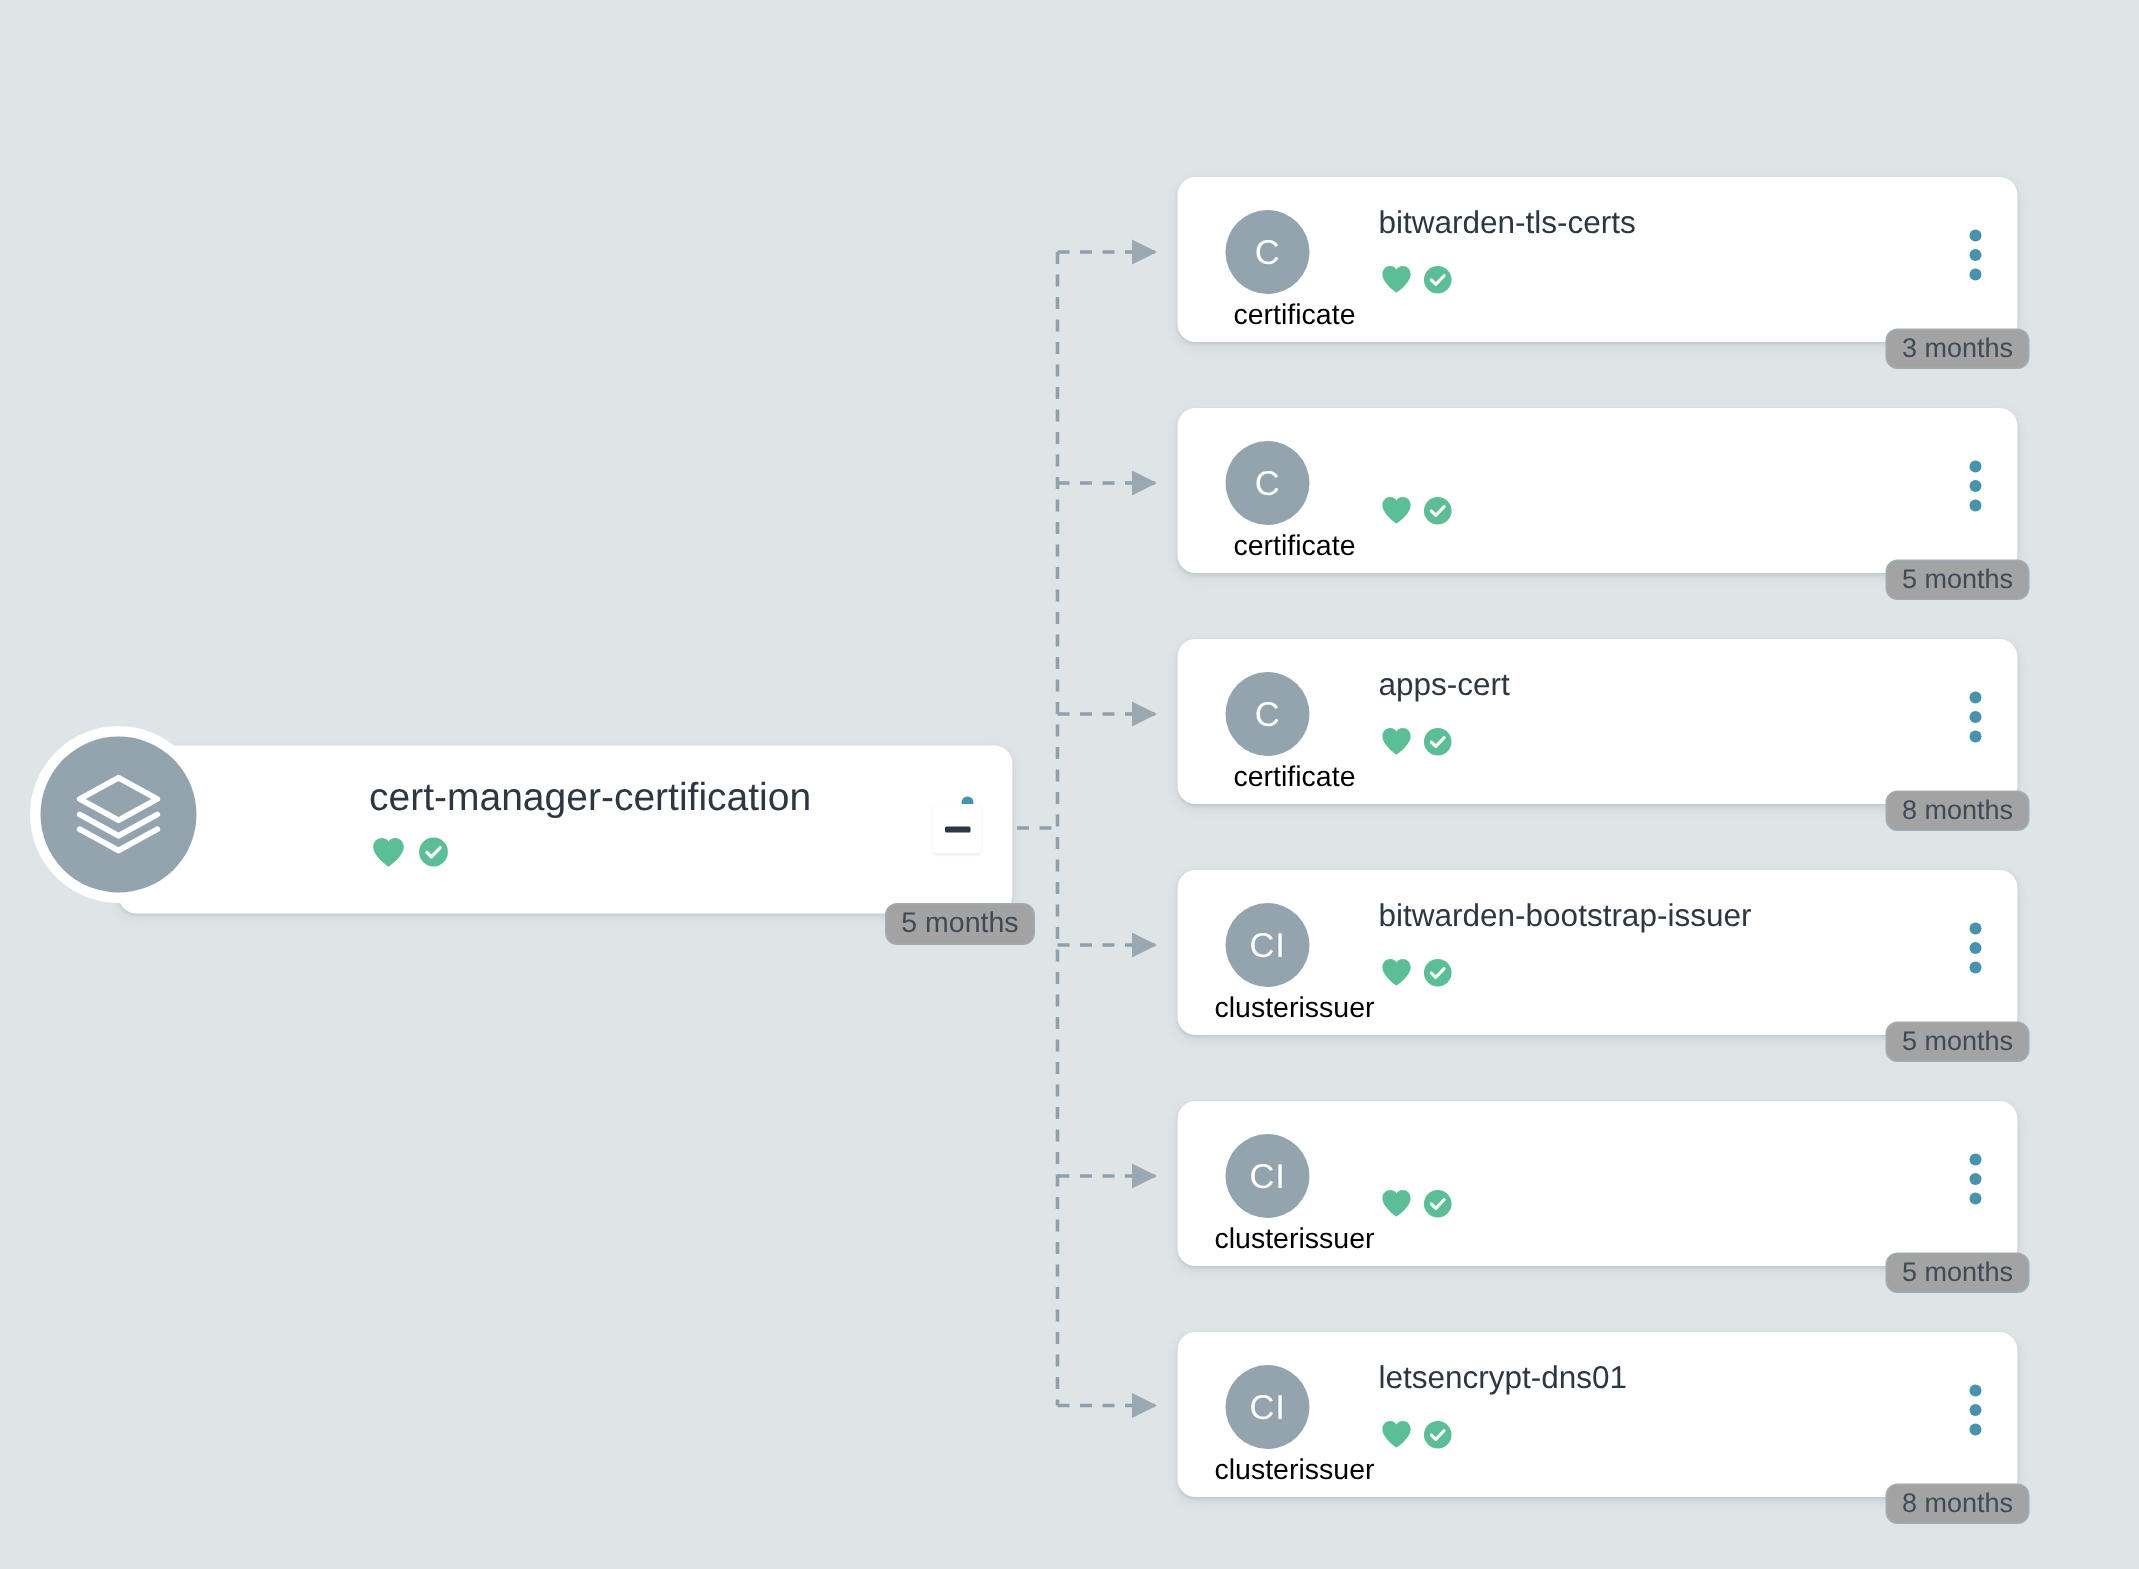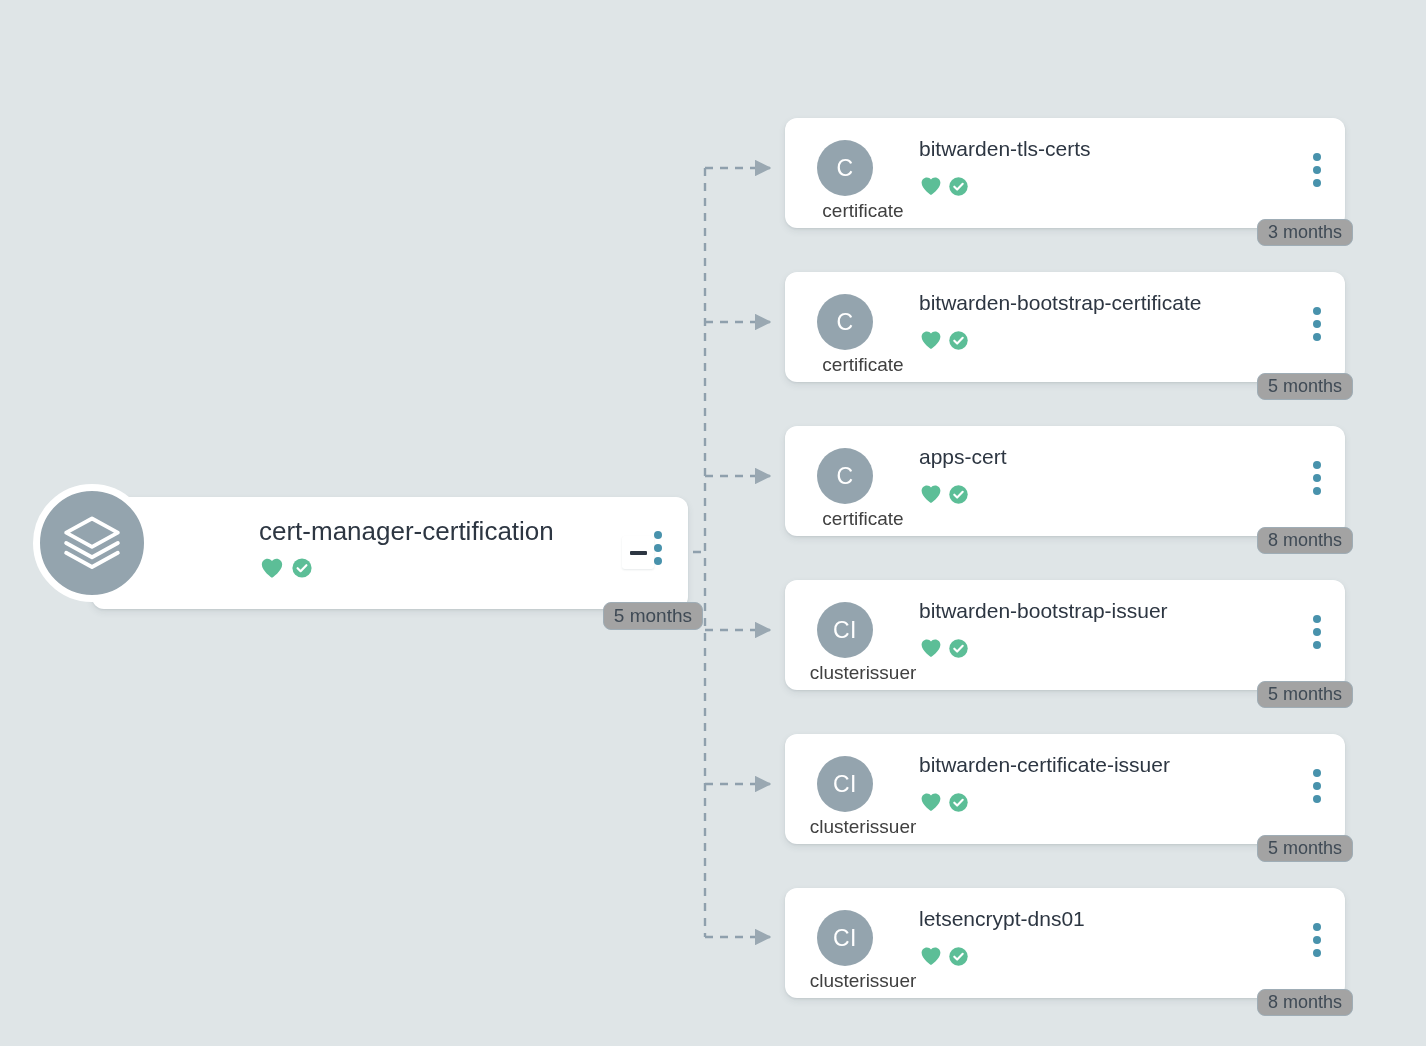--- a/index.html
+++ b/index.html
@@ -48,21 +48,21 @@
     color: #ffffff;
     display: flex;
     align-items: center;
     justify-content: center;
     font-weight: 400;
     letter-spacing: 0.5px;
     box-sizing: border-box;
   }
   .kind-label {
     position: absolute;
-    color: #404040;
+    color: #000000;
     white-space: nowrap;
     text-align: center;
   }
   .node-title {
     position: absolute;
     color: #2d3642;
     white-space: nowrap;
   }
   .status-row {
     position: absolute;
@@ -203,21 +203,21 @@
     <path d="M705,168 L705,937" stroke="#8fa0ad" stroke-width="2.4" stroke-dasharray="8 7" fill="none"></path>
 
     <path d="M705,168 L770,168" stroke="#8fa0ad" stroke-width="2.4" stroke-dasharray="8 7" fill="none" marker-end="url(#arrowhead)"></path>
     <path d="M705,322 L770,322" stroke="#8fa0ad" stroke-width="2.4" stroke-dasharray="8 7" fill="none" marker-end="url(#arrowhead)"></path>
     <path d="M705,476 L770,476" stroke="#8fa0ad" stroke-width="2.4" stroke-dasharray="8 7" fill="none" marker-end="url(#arrowhead)"></path>
     <path d="M705,630 L770,630" stroke="#8fa0ad" stroke-width="2.4" stroke-dasharray="8 7" fill="none" marker-end="url(#arrowhead)"></path>
     <path d="M705,784 L770,784" stroke="#8fa0ad" stroke-width="2.4" stroke-dasharray="8 7" fill="none" marker-end="url(#arrowhead)"></path>
     <path d="M705,937 L770,937" stroke="#8fa0ad" stroke-width="2.4" stroke-dasharray="8 7" fill="none" marker-end="url(#arrowhead)"></path>
   </svg>
 
-  <div class="node root-node" style="left:92px; top:497px;text-align:right;">
+  <div class="node root-node" style="left:79px; top:497px;text-align:right;">
     <div class="node-inner">
 
       <div class="avatar">
         <svg width="62" height="62" viewBox="0 0 24 24" fill="none" stroke="#ffffff" stroke-width="1.5" stroke-linecap="round" stroke-linejoin="round">
           <polygon points="12,2.5 22,8 12,13.5 2,8"></polygon>
           <polyline points="2,12 12,17.5 22,12"></polyline>
           <polyline points="2,15.8 12,21.3 22,15.8"></polyline>
         </svg>
       </div>
 
@@ -275,21 +275,20 @@
           <span></span>
       </div>
       <div class="age-badge">3 months</div>
     </div>
   </div>
 
   <div class="node child-node" style="left:785px; top:272px;">
     <div class="node-inner">
       <div class="avatar">C</div>
       <div class="kind-label">certificate</div>
-      <div class="node-title">bitwarden-bootstrap-certificate</div>
       <div class="status-row">
         <span class="heart-icon">
           <svg width="24" height="24" viewBox="0 0 24 24">
             <path fill="#5cbe97" d="M12 21.1 C12 21.1 2.6 14.9 2.6 8.8 C2.6 5.7 5 3.4 7.9 3.4 C9.7 3.4 11.2 4.3 12 5.6 C12.8 4.3 14.3 3.4 16.1 3.4 C19 3.4 21.4 5.7 21.4 8.8 C21.4 14.9 12 21.1 12 21.1 Z"></path>
           </svg>
         </span>
         <span class="check-icon">
           <svg width="23" height="23" viewBox="0 0 24 24">
             <circle cx="12" cy="12" r="9.6" fill="#5cbe97"></circle>
             <path d="M7.6 12.2 L10.6 15.2 L16.4 9.2" stroke="#ffffff" stroke-width="2.2" fill="none" stroke-linecap="round" stroke-linejoin="round"></path>
@@ -356,21 +355,20 @@
           <span></span>
       </div>
       <div class="age-badge">5 months</div>
     </div>
   </div>
 
   <div class="node child-node" style="left:785px; top:734px;">
     <div class="node-inner">
       <div class="avatar">CI</div>
       <div class="kind-label">clusterissuer</div>
-      <div class="node-title">bitwarden-certificate-issuer</div>
       <div class="status-row">
         <span class="heart-icon">
           <svg width="24" height="24" viewBox="0 0 24 24">
             <path fill="#5cbe97" d="M12 21.1 C12 21.1 2.6 14.9 2.6 8.8 C2.6 5.7 5 3.4 7.9 3.4 C9.7 3.4 11.2 4.3 12 5.6 C12.8 4.3 14.3 3.4 16.1 3.4 C19 3.4 21.4 5.7 21.4 8.8 C21.4 14.9 12 21.1 12 21.1 Z"></path>
           </svg>
         </span>
         <span class="check-icon">
           <svg width="23" height="23" viewBox="0 0 24 24">
             <circle cx="12" cy="12" r="9.6" fill="#5cbe97"></circle>
             <path d="M7.6 12.2 L10.6 15.2 L16.4 9.2" stroke="#ffffff" stroke-width="2.2" fill="none" stroke-linecap="round" stroke-linejoin="round"></path>

